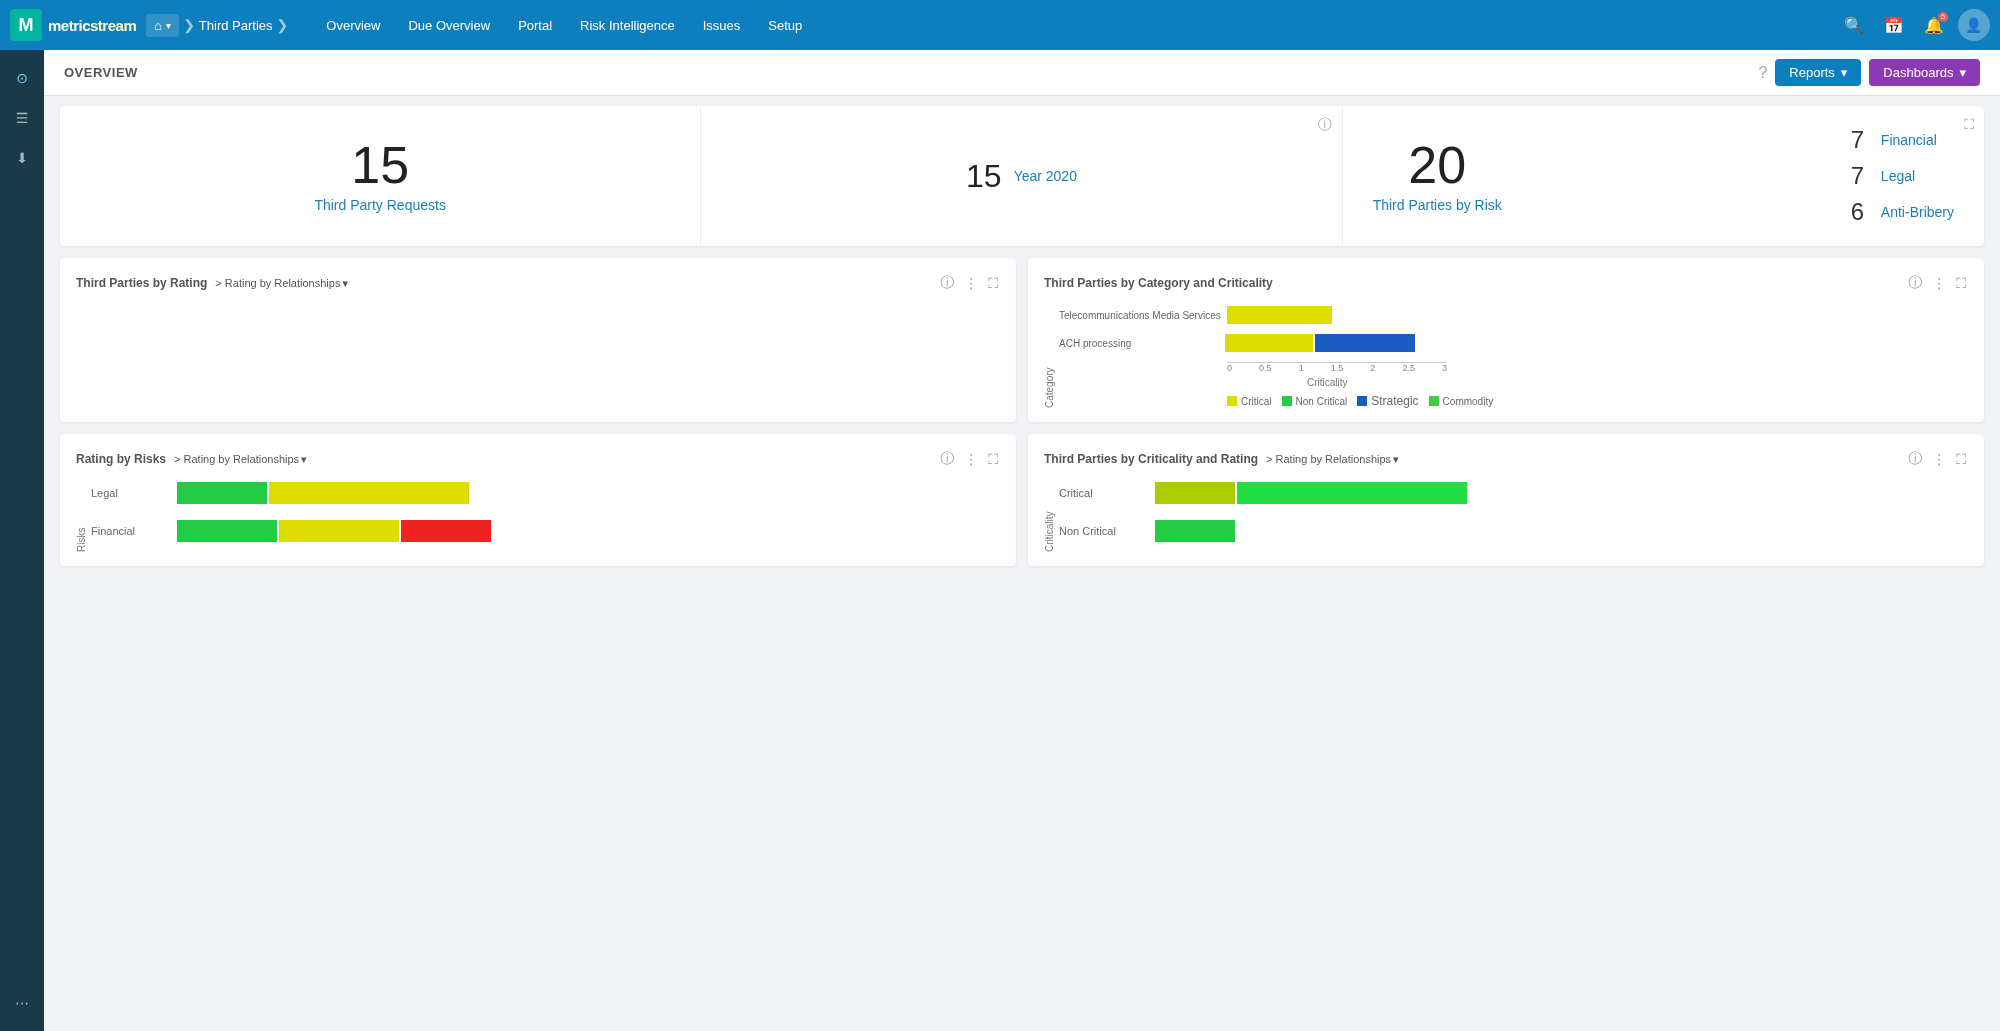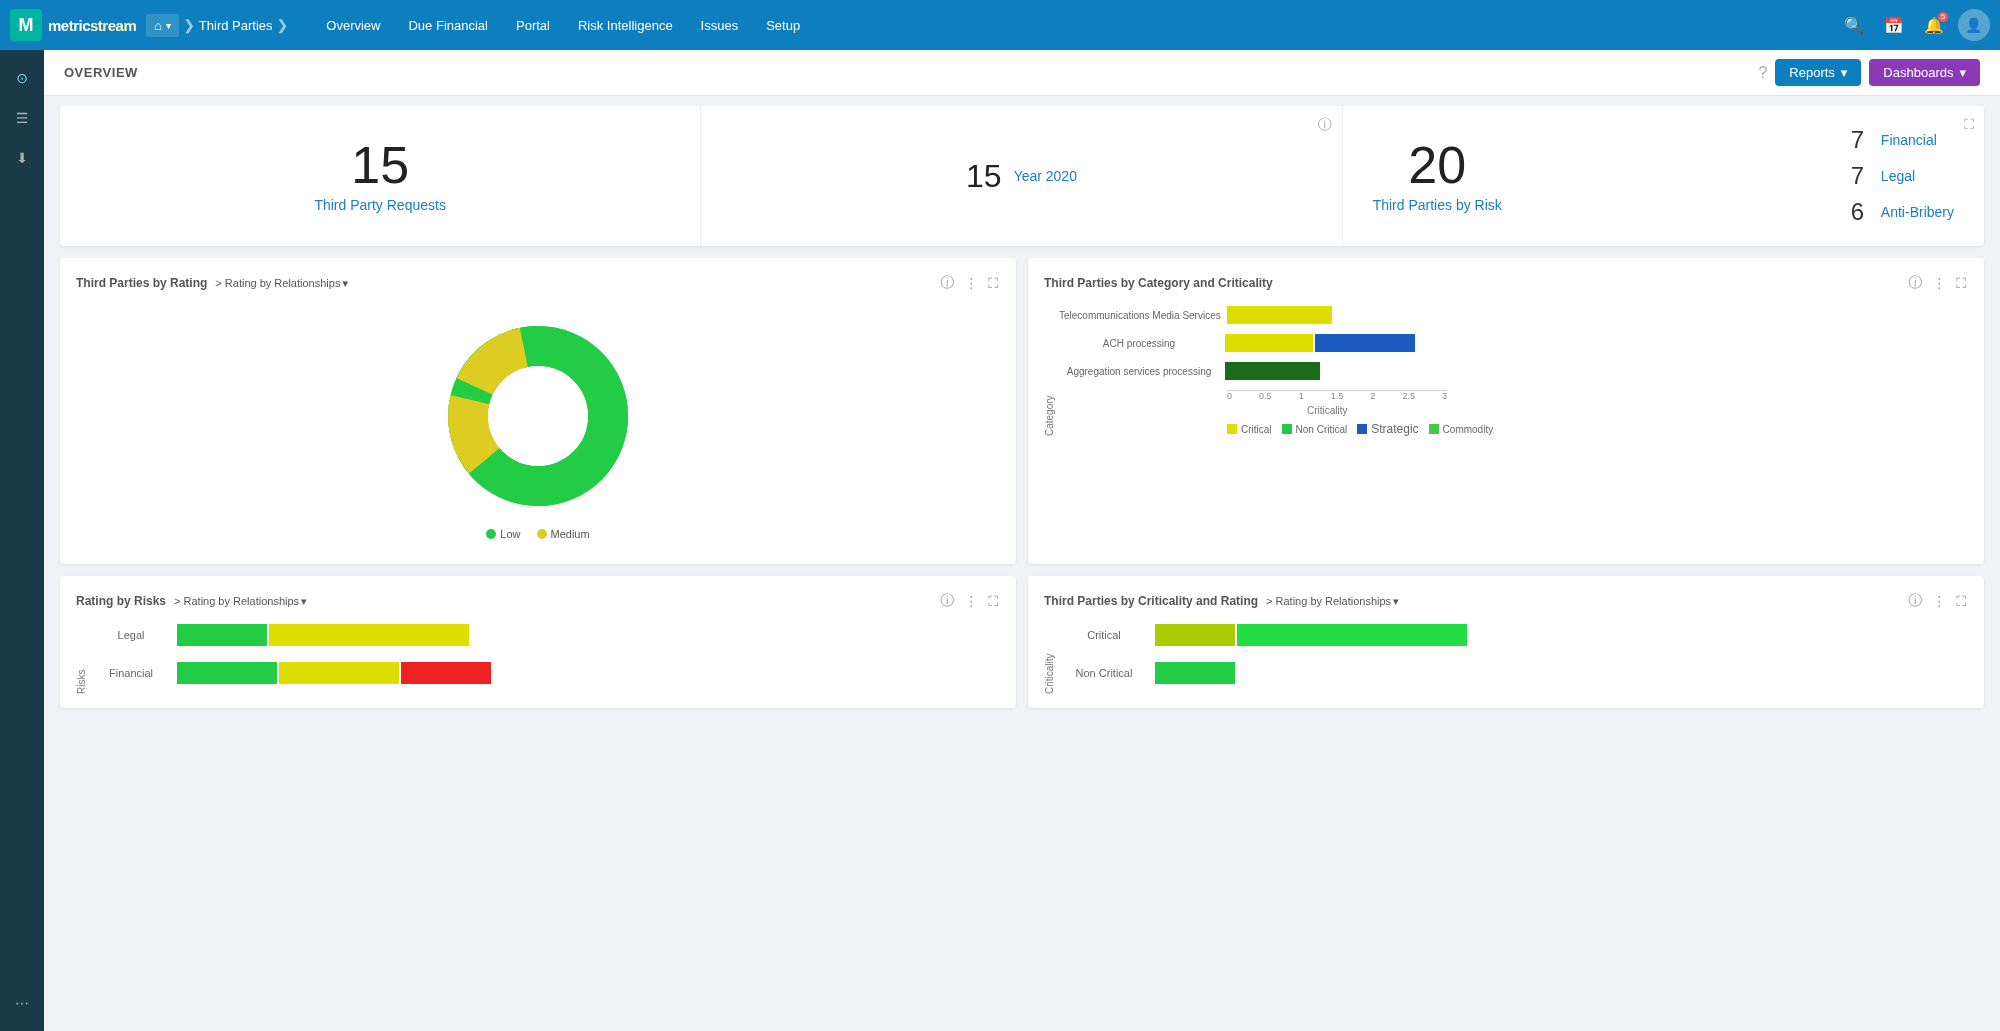--- a/index.html
+++ b/index.html
@@ -404,21 +404,21 @@
     
     .hbar-row {
       display: flex;
       align-items: center;
       margin-bottom: 10px;
       gap: 6px;
     }
     .hbar-label {
       font-size: 10px;
       color: #666;
-      text-align: center;
+      text-align: left;
       min-width: 160px;
     }
     .hbar-bars {
       display: flex;
       gap: 2px;
     }
     .hbar-seg {
       height: 18px;
     }
   </style>
@@ -441,21 +441,21 @@
       <span>⌂</span>
       <span style="font-size:10px">▾</span>
     </button>
     <span class="nav-sep">❯</span>
     <span class="nav-crumb">Third Parties</span>
     <span class="nav-sep">❯</span>
   </div>
 
   <div class="nav-links">
     <a class="nav-link">Overview</a>
-    <a class="nav-link">Due Financial</a>
+    <a class="nav-link">Due Overview</a>
     <a class="nav-link">Portal</a>
     <a class="nav-link">Risk Intelligence</a>
     <a class="nav-link">Issues</a>
     <a class="nav-link">Setup</a>
   </div>
 
   <div class="nav-right">
     <button class="nav-icon-btn">🔍</button>
     <button class="nav-icon-btn">📅</button>
     <button class="nav-icon-btn" style="position:relative">
@@ -540,41 +540,20 @@
             <span class="chart-filter">
               <span>&gt; Rating by Relationships</span>
               <span>▾</span>
             </span>
             <div class="chart-actions">
               <span class="chart-action-btn">ⓘ</span>
               <span class="chart-action-btn">⋮</span>
               <span class="chart-action-btn">⛶</span>
             </div>
           </div>
-          <div class="donut-container">
-            <svg width="200" height="200" viewBox="0 0 200 200">
-
-              <circle cx="100" cy="100" r="70" fill="none" stroke="#22cc44" stroke-width="40" stroke-dasharray="360 0" transform="rotate(-90 100 100)"></circle>
-
-              <circle cx="100" cy="100" r="70" fill="none" stroke="#22cc44" stroke-width="40" stroke-dasharray="359 1" transform="rotate(-90 100 100)" opacity="0"></circle>
-              <circle cx="100" cy="100" r="70" fill="none" stroke="#22cc44" stroke-width="40" stroke-dasharray="295 65" transform="rotate(-90 100 100)"></circle>
-              <circle cx="100" cy="100" r="70" fill="none" stroke="#ddcc22" stroke-width="40" stroke-dasharray="65 295" transform="rotate(205 100 100)"></circle>
-              <circle cx="100" cy="100" r="50" fill="white"></circle>
-            </svg>
-            <div class="donut-legend">
-              <div class="legend-item">
-                <div class="legend-dot" style="background:#22cc44;"></div>
-                <span>Low</span>
-              </div>
-              <div class="legend-item">
-                <div class="legend-dot" style="background:#ddcc22;"></div>
-                <span>Medium</span>
-              </div>
-            </div>
-          </div>
         </div>
 
         <div class="chart-card">
           <div class="chart-header">
             <span class="chart-title">Third Parties by Category and Criticality</span>
             <div class="chart-actions">
               <span class="chart-action-btn">ⓘ</span>
               <span class="chart-action-btn">⋮</span>
               <span class="chart-action-btn">⛶</span>
             </div>
@@ -586,26 +565,20 @@
                 <div class="hbar-label">Telecommunications Media Services</div>
                 <div class="hbar-bars">
                   <div class="hbar-seg" style="background:#dddd00;width:105px;"></div>
                 </div>
               </div>
               <div class="hbar-row">
                 <div class="hbar-label">ACH processing</div>
                 <div class="hbar-bars">
                   <div class="hbar-seg" style="background:#dddd00;width:88px;"></div>
                   <div class="hbar-seg" style="background:#1a5cbf;width:100px;"></div>
-                </div>
-              </div>
-              <div class="hbar-row">
-                <div class="hbar-label">Aggregation services processing</div>
-                <div class="hbar-bars">
-                  <div class="hbar-seg" style="background:#1a6b1a;width:95px;"></div>
                 </div>
               </div>
 
               <div style="padding-left:168px;margin-top:4px;">
                 <div style="border-top:1px solid #ccc;width:220px;"></div>
                 <div style="display:flex;width:220px;font-size:9px;color:#888;justify-content:space-between;">
                   <span>0</span>
                   <span>0.5</span>
                   <span>1</span>
                   <span>1.5</span>

